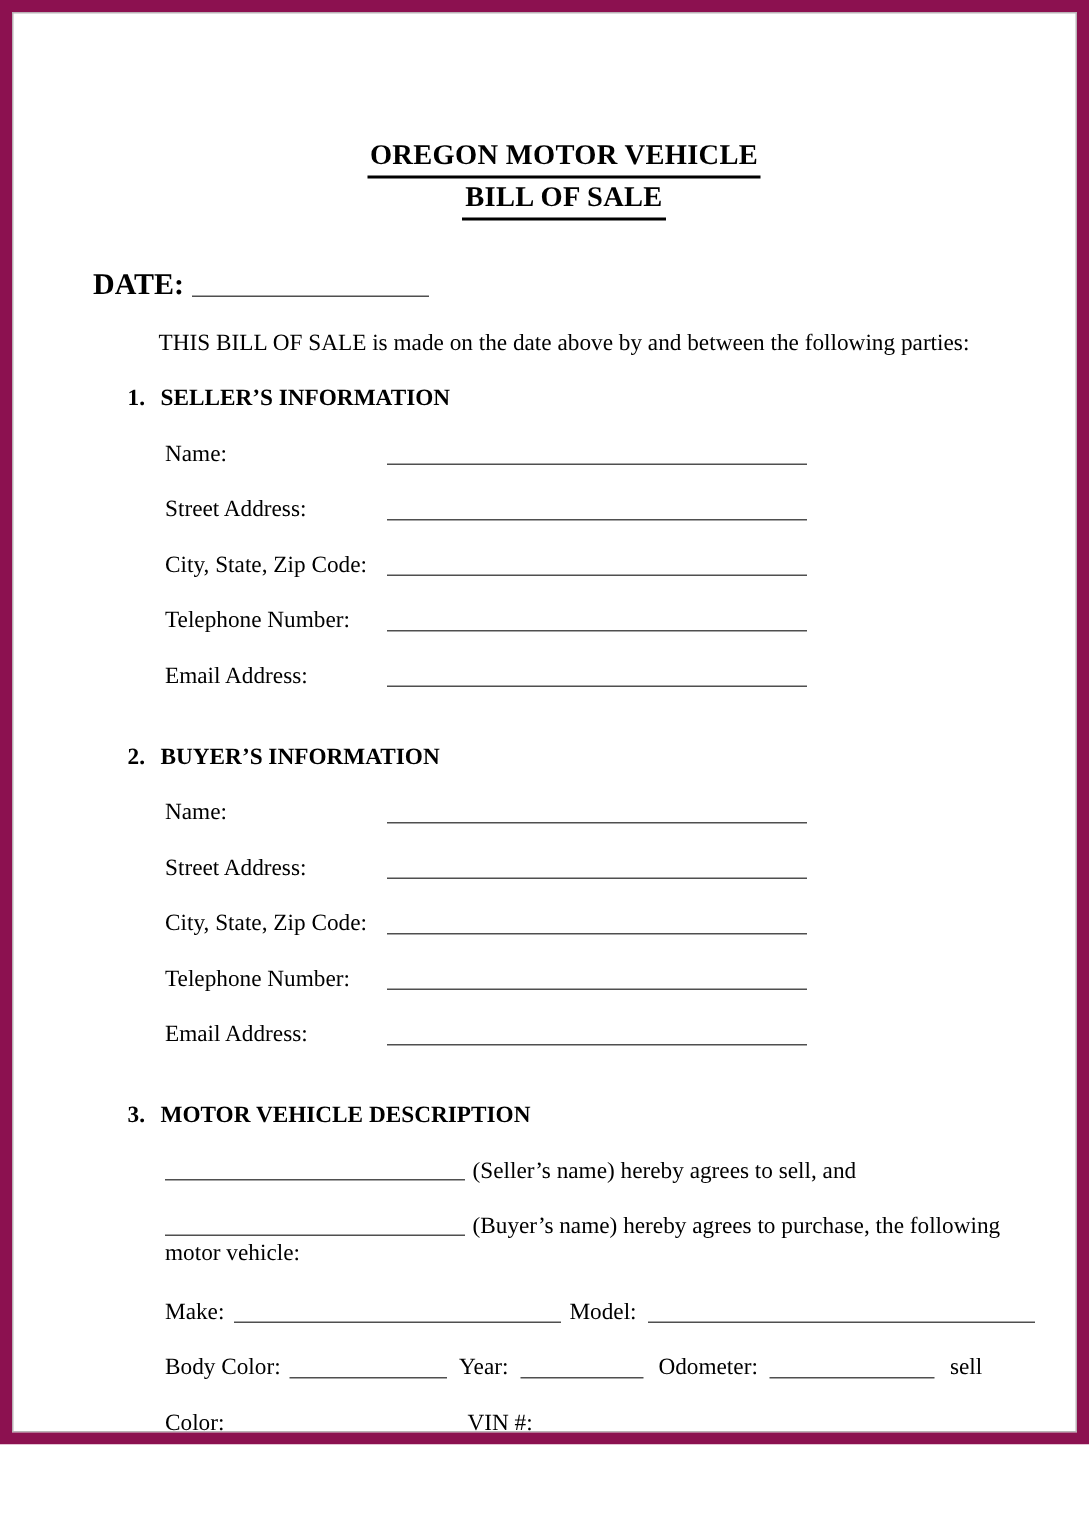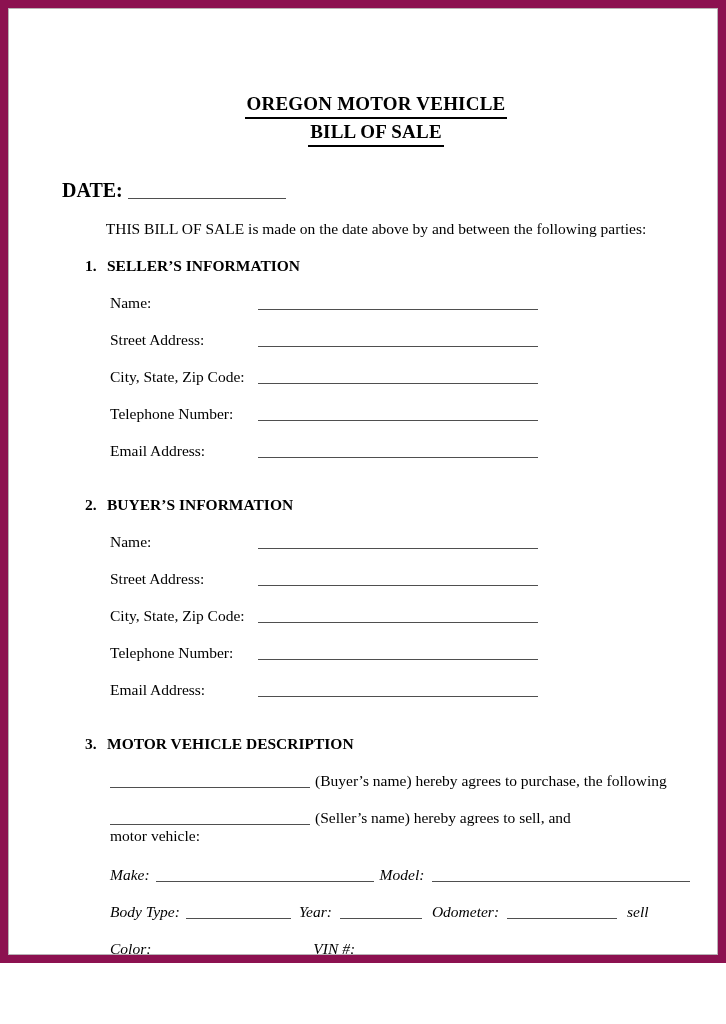--- a/index.html
+++ b/index.html
@@ -85,21 +85,20 @@
     margin-top: 19px;
     line-height: 18px;
   }
   .clause-cont { margin-left: 48px; line-height: 18px; }
   .name-line { width: 200px; margin-right: 5px; }
   
   .vehicle-row {
     display: flex;
     margin-left: 48px;
     line-height: 18px;
-    font-style: italic;
   }
   .vehicle-row.first { margin-top: 21px; }
   .vehicle-row { margin-top: 19px; }
   .vline {
     height: 16px;
     border-bottom: 1.5px solid var(--line-color);
   }
   .lbl { white-space: pre; }
   .make-line { width: 218px; margin-left: 6px; }
   .model-label { margin-left: 6px; }
@@ -180,37 +179,37 @@
       <span class="field-label">Email Address:</span>
       <span class="field-line"></span>
     </div>
 
     <div class="section-heading gap-lg">
       <span class="section-number">3.</span>
       <span>MOTOR VEHICLE DESCRIPTION</span>
     </div>
 
     <div class="clause-row">
+      <span class="blank name-line"></span><span>(Seller’s name) hereby agrees to sell, and</span>
+    </div>
+
+    <div class="clause-row">
       <span class="blank name-line"></span><span>(Buyer’s name) hereby agrees to purchase, the following</span>
-    </div>
-
-    <div class="clause-row">
-      <span class="blank name-line"></span><span>(Seller’s name) hereby agrees to sell, and</span>
     </div>
     <div class="clause-cont">motor vehicle:</div>
 
     <div class="vehicle-row first">
       <span class="lbl">Make:</span>
       <span class="vline make-line"></span>
       <span class="lbl model-label">Model:</span>
       <span class="vline model-line"></span>
     </div>
 
     <div class="vehicle-row">
-      <span class="lbl">Body Type:</span>
+      <span class="lbl">Body Color:</span>
       <span class="vline bodytype-line"></span>
       <span class="lbl year-label">Year:</span>
       <span class="vline year-line"></span>
       <span class="lbl odometer-label">Odometer:</span>
       <span class="vline odometer-line"></span>
       <span class="lbl miles-label">sell</span>
     </div>
 
     <div class="vehicle-row">
       <span class="lbl">Color:</span>

